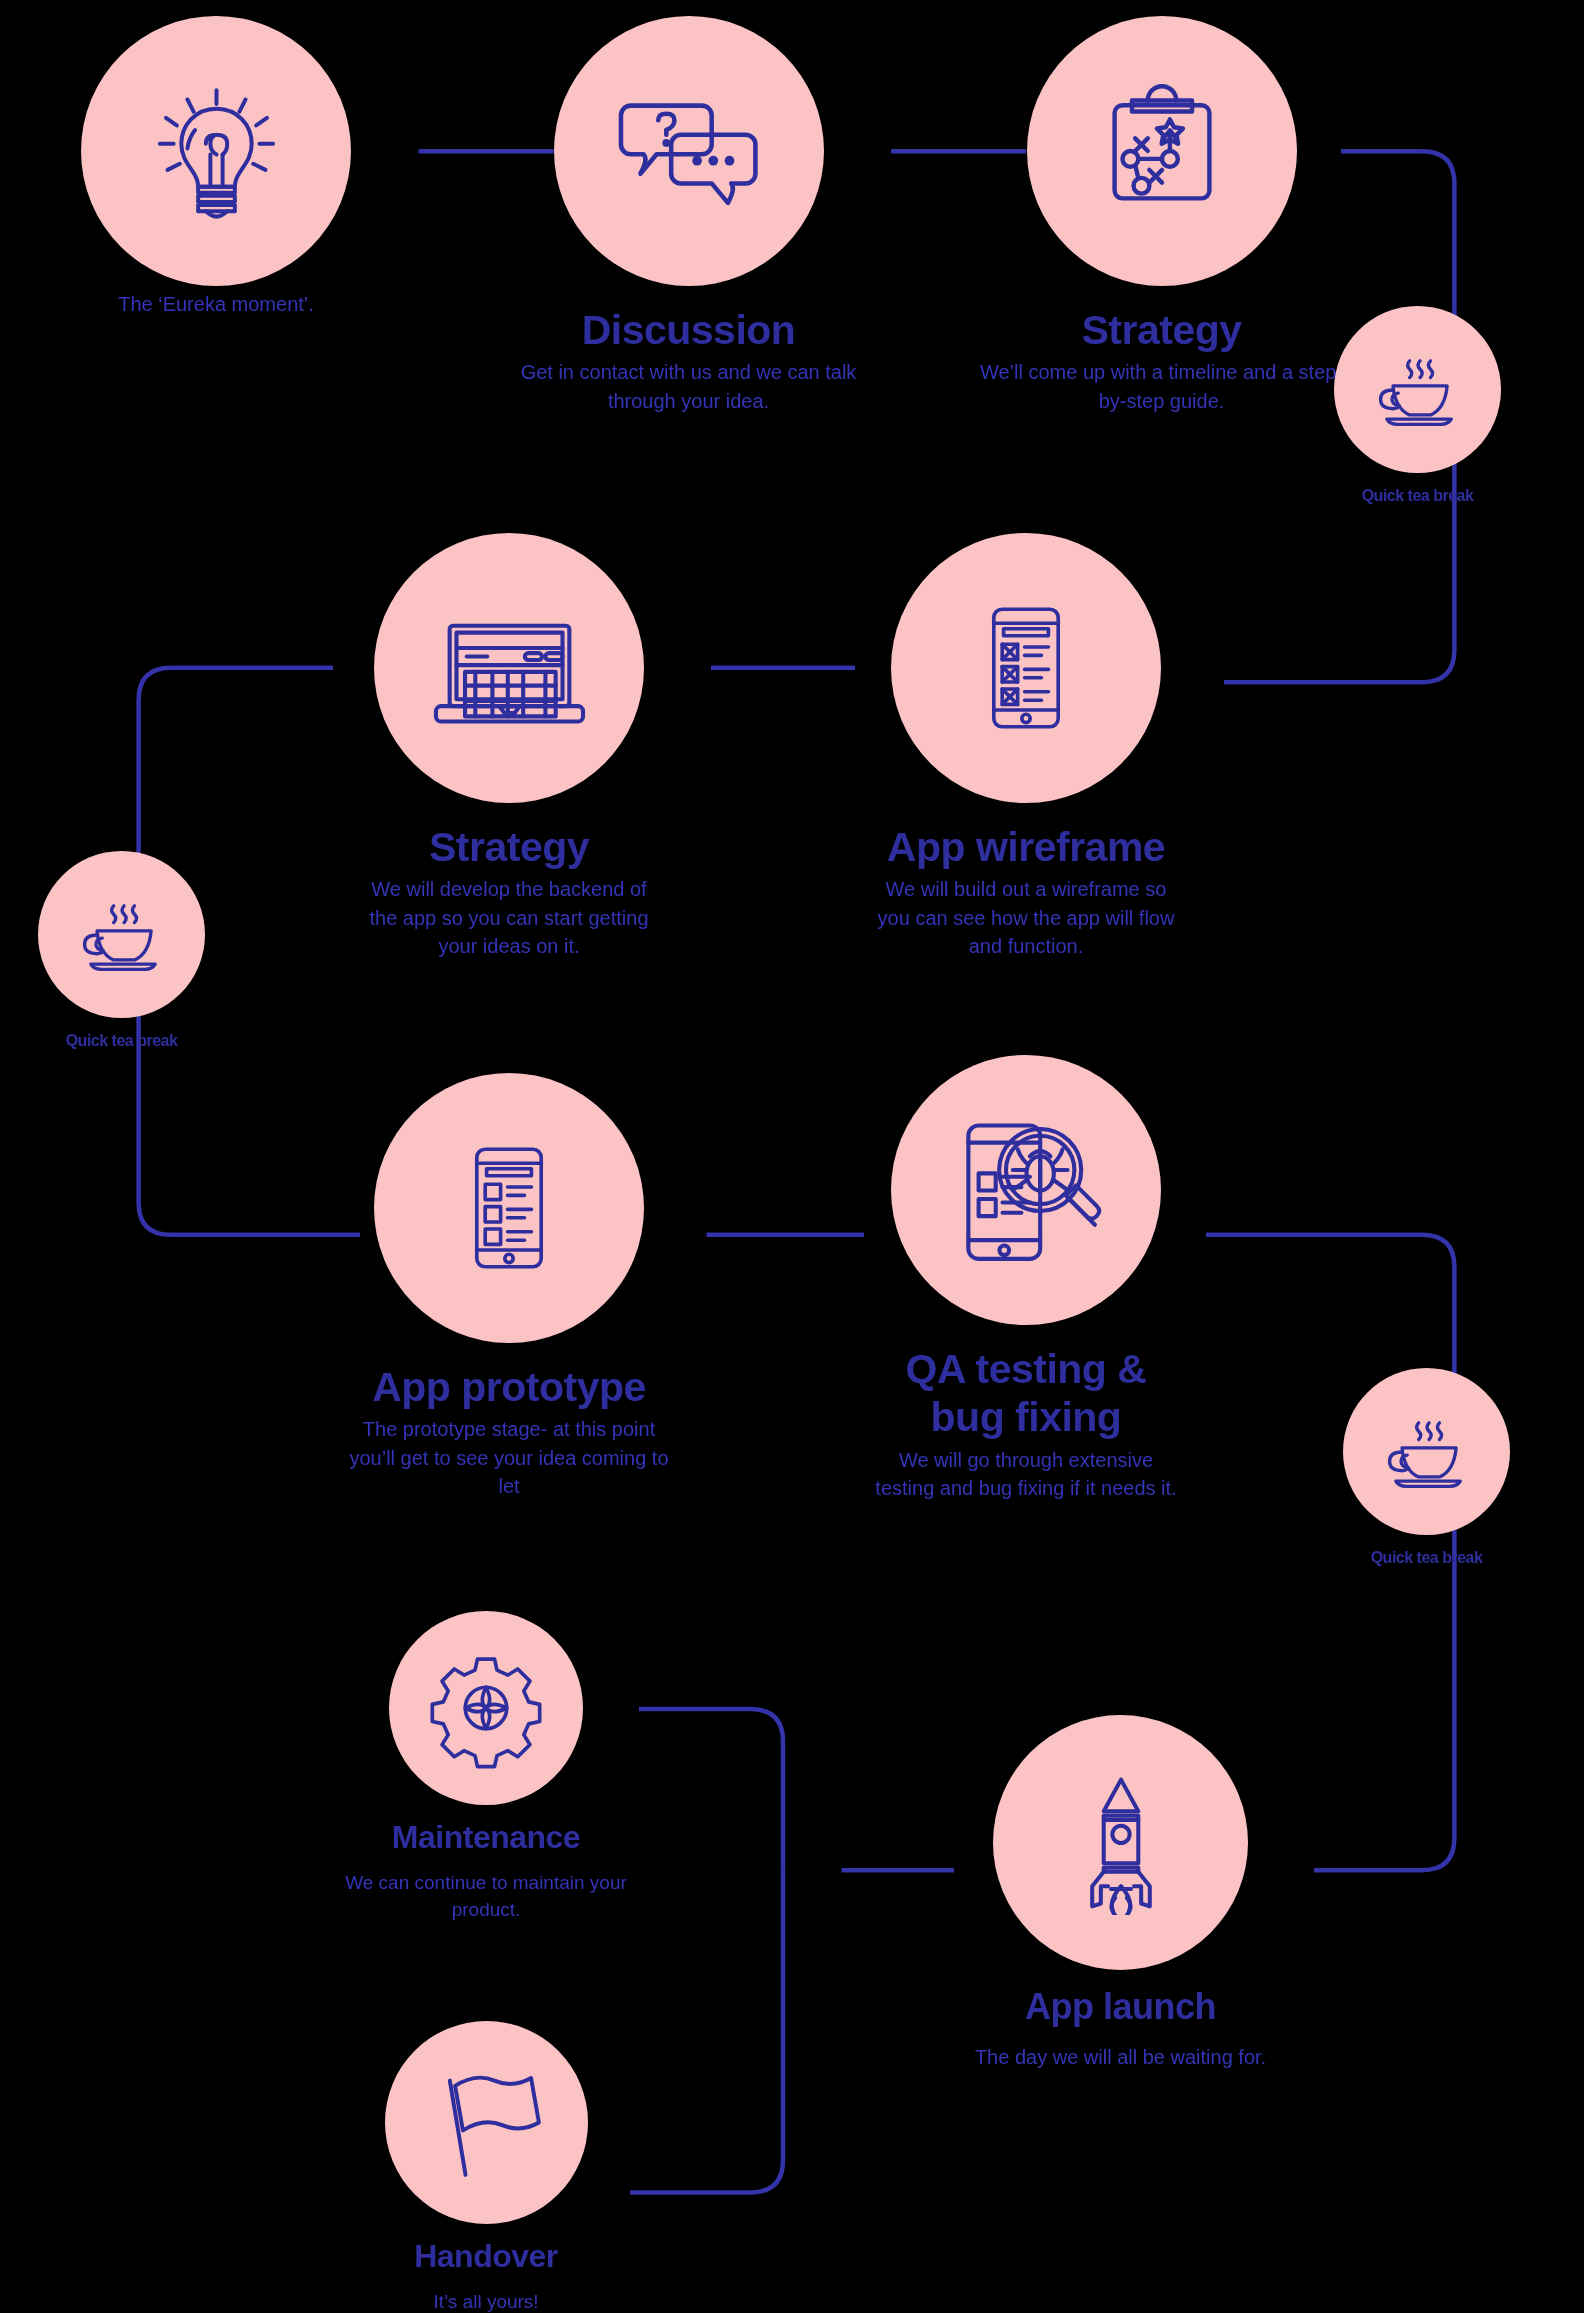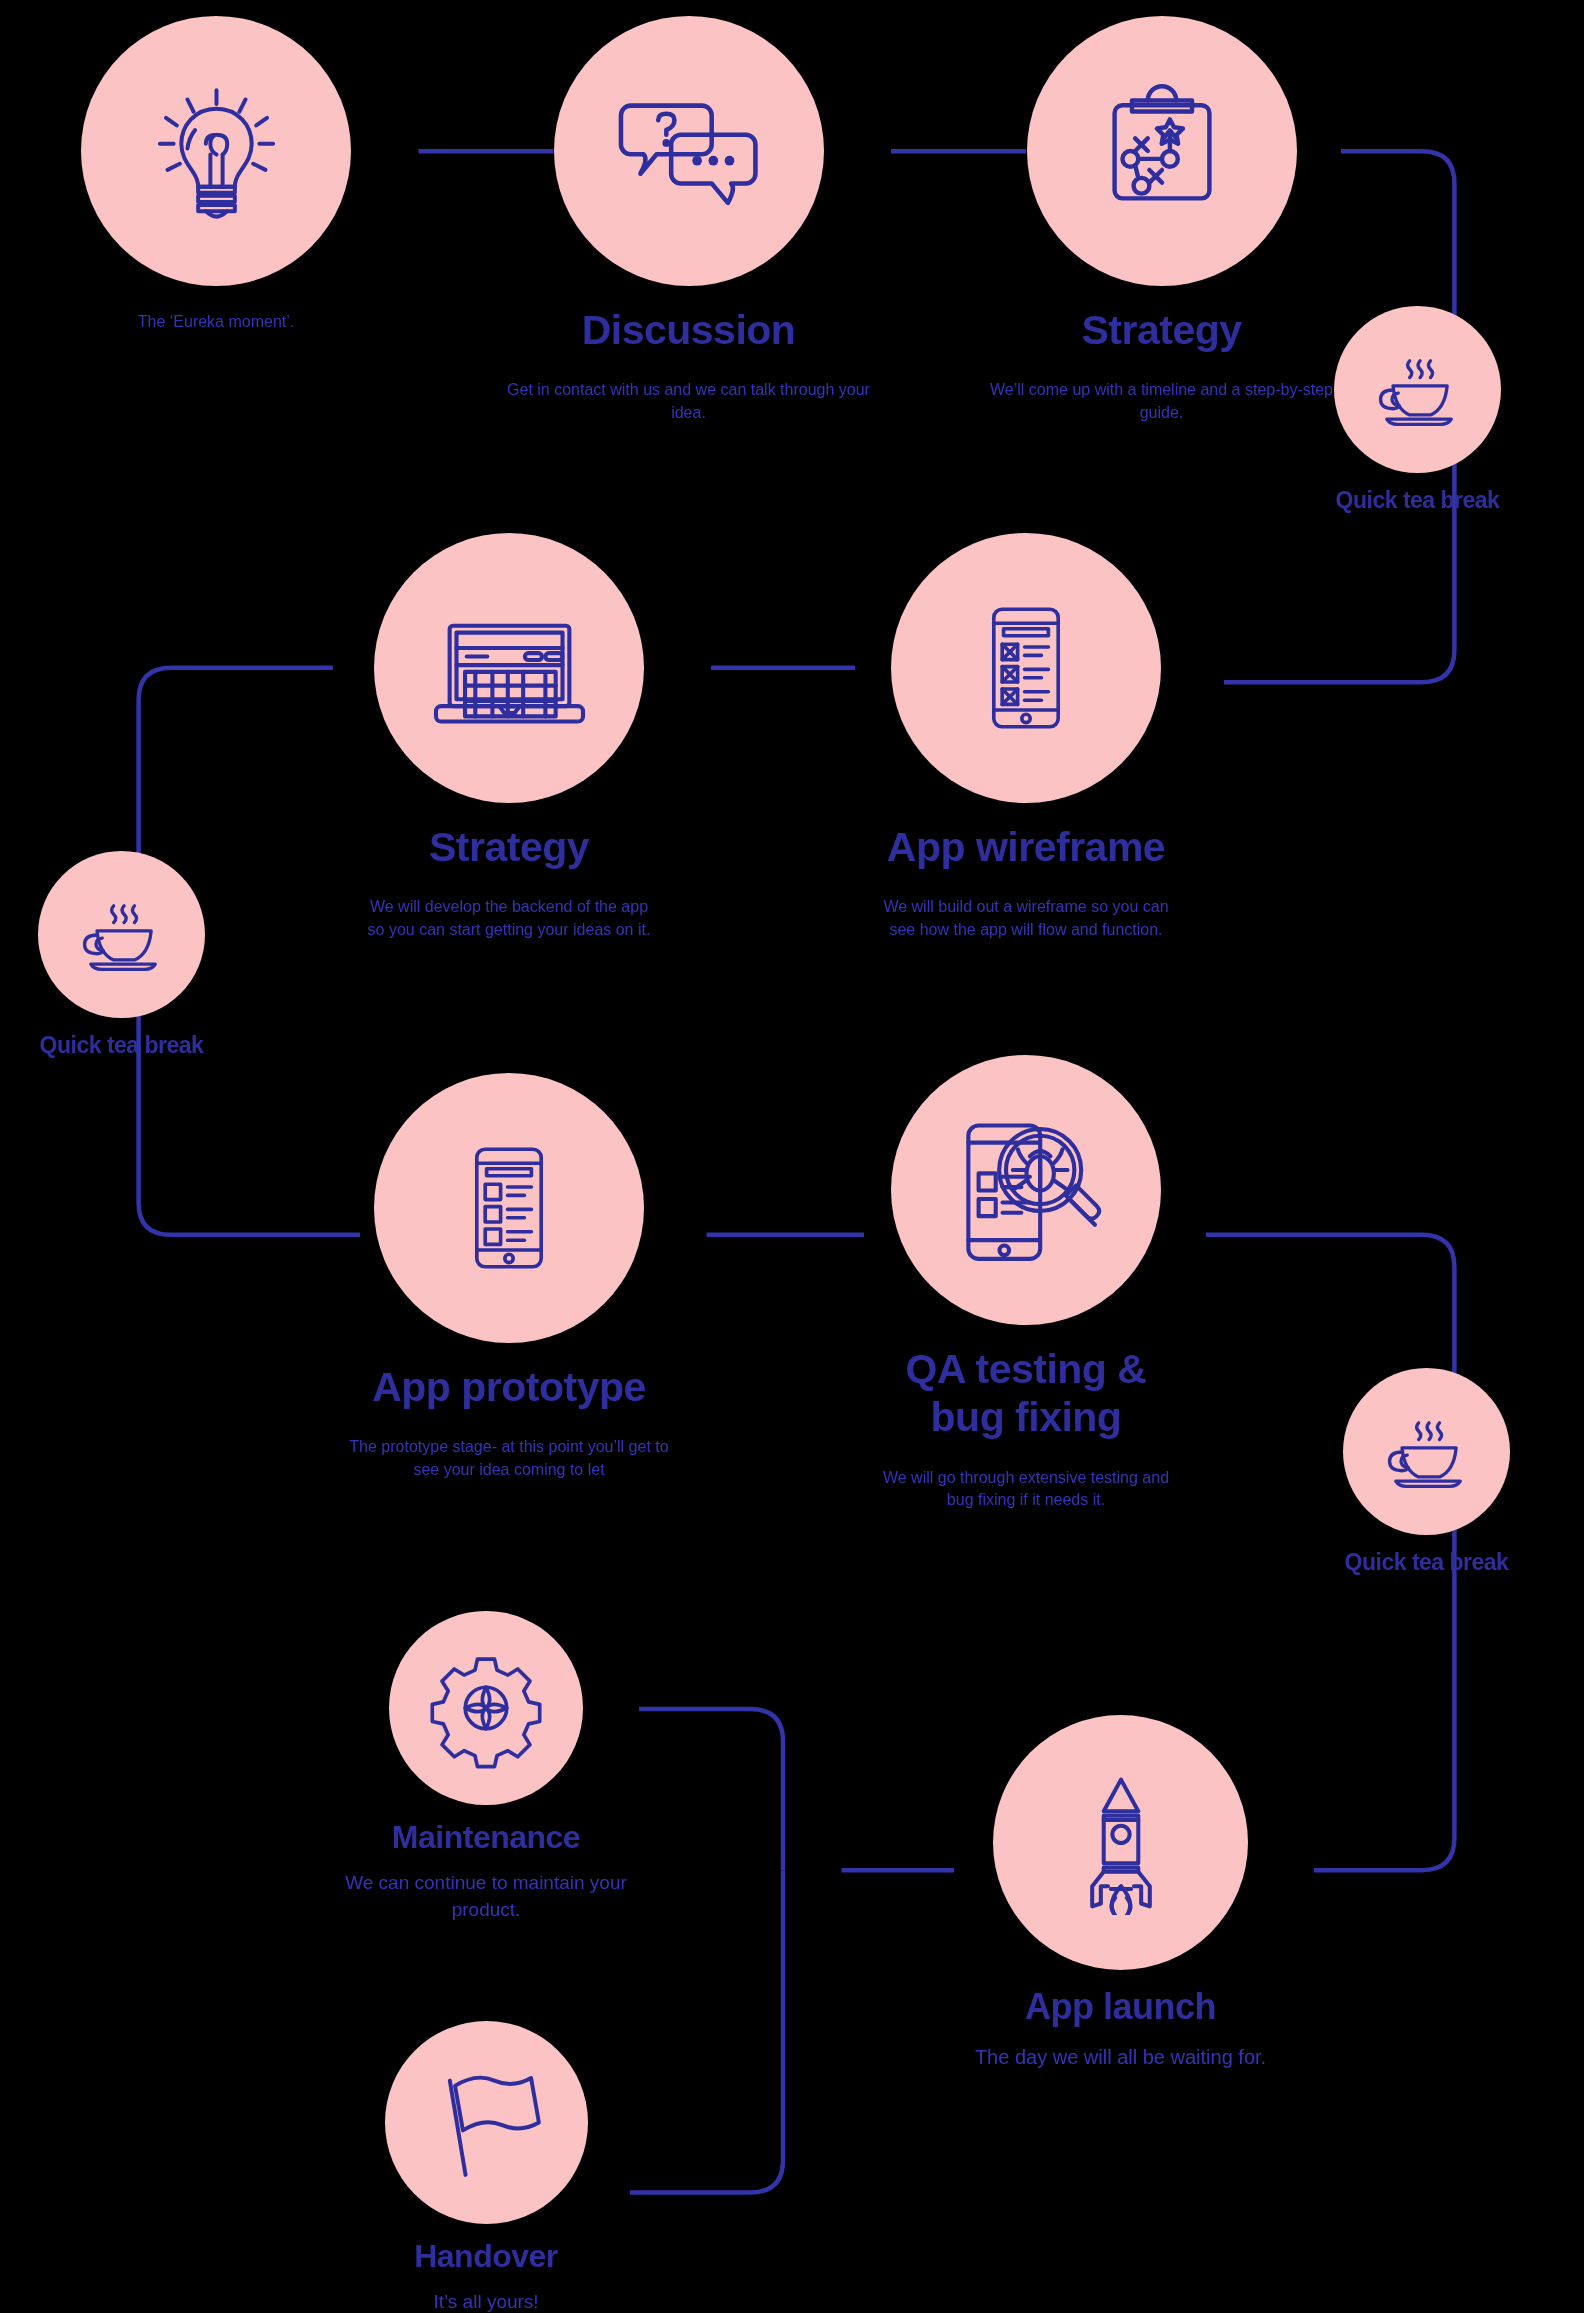--- a/index.html
+++ b/index.html
@@ -40,25 +40,25 @@
     letter-spacing: -0.5px;
     line-height: 1.18;
   }
   .node-desc {
     color: #3434B8;
     line-height: 1.42;
   }
   
   .step .circle { width: 270px; height: 270px; }
   .step .node-title { font-size: 41px; margin-top: 20px; }
-  .step .node-desc { font-size: 16px; margin-top: 25px; }
+  .step .node-desc { font-size: 20px; margin-top: 4px; }
 
   
   .tea .circle { width: 167px; height: 167px; }
-  .tea .node-title { font-size: 23px; margin-top: 14.4px; }
+  .tea .node-title { font-size: 16px; margin-top: 14.4px; }
 
   svg.icon { display: block; }
 </style>
 </head>
 <body>
 
 <div id="root">
 
   <svg id="connectors" viewBox="0 0 1760 2570" width="1584" height="2313" fill="none">
     <g stroke="#3333AA" stroke-width="5" fill="none" stroke-linecap="butt">

